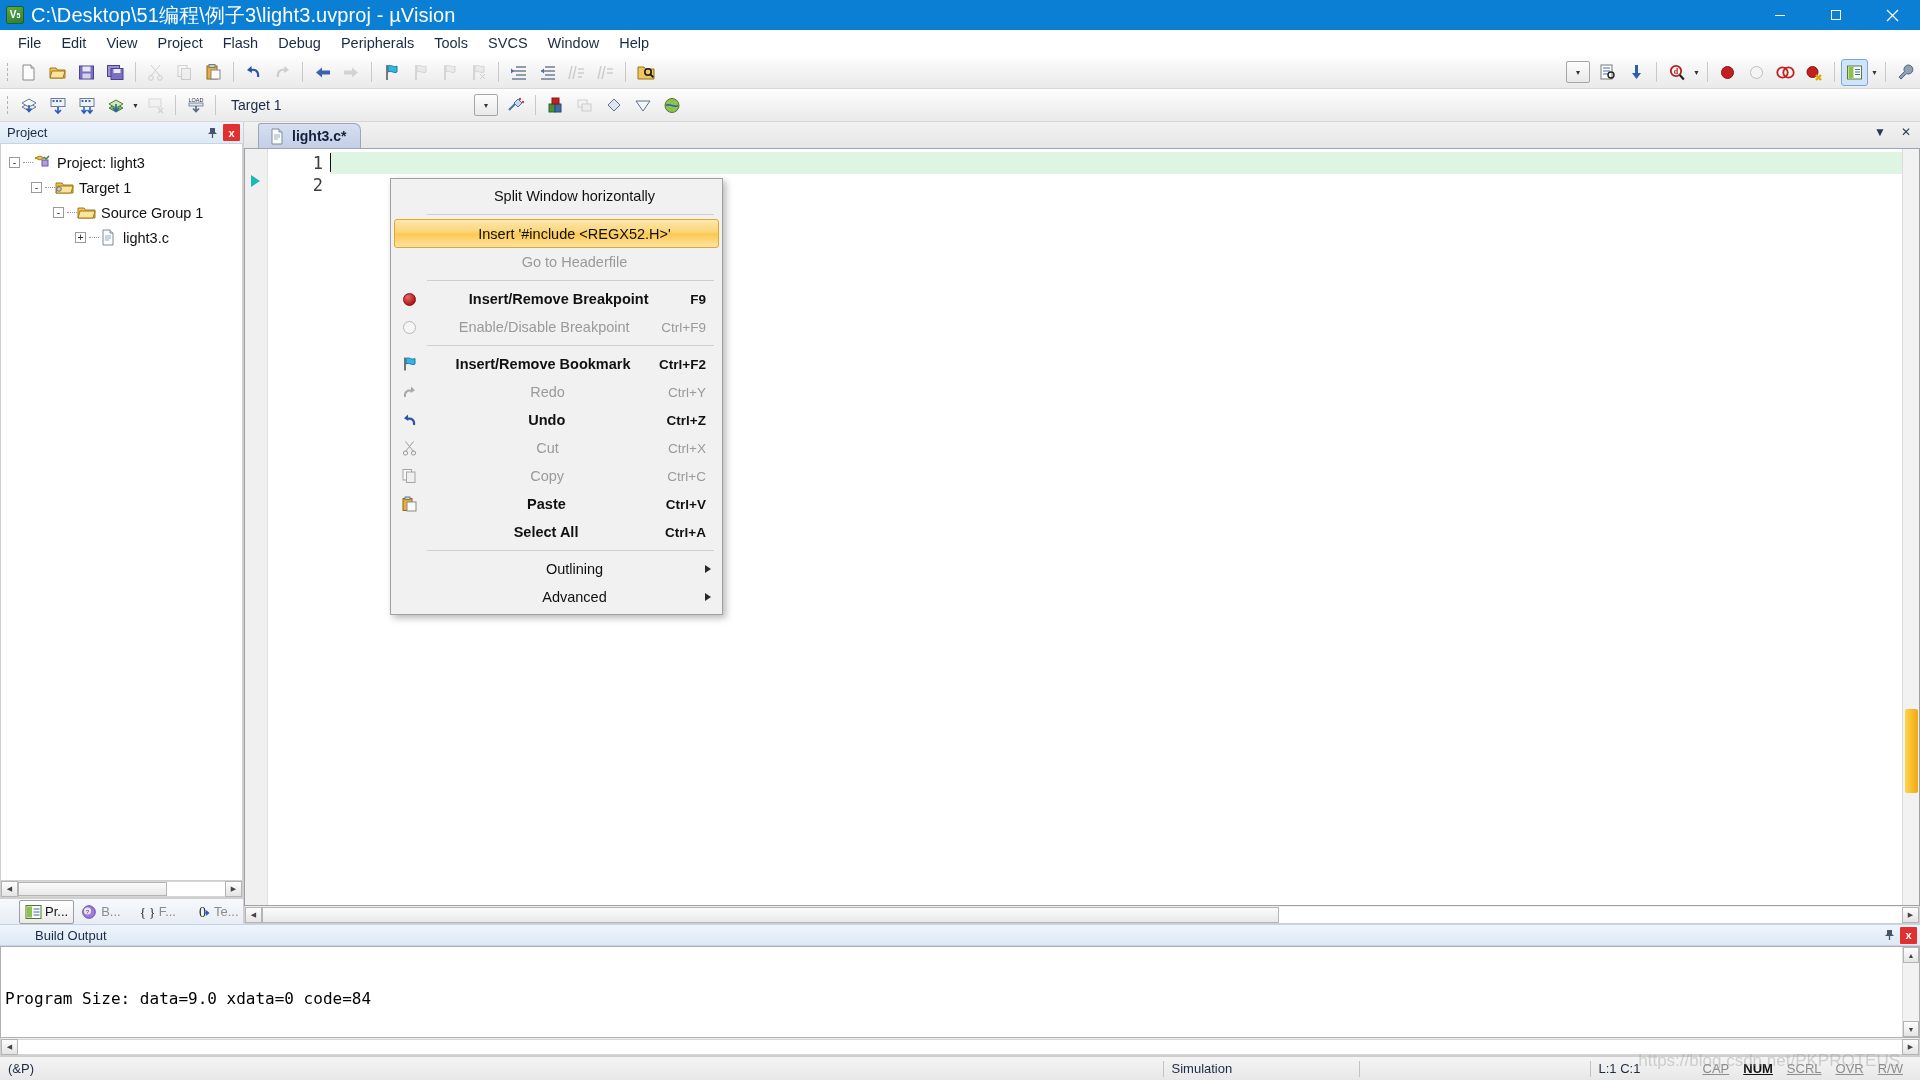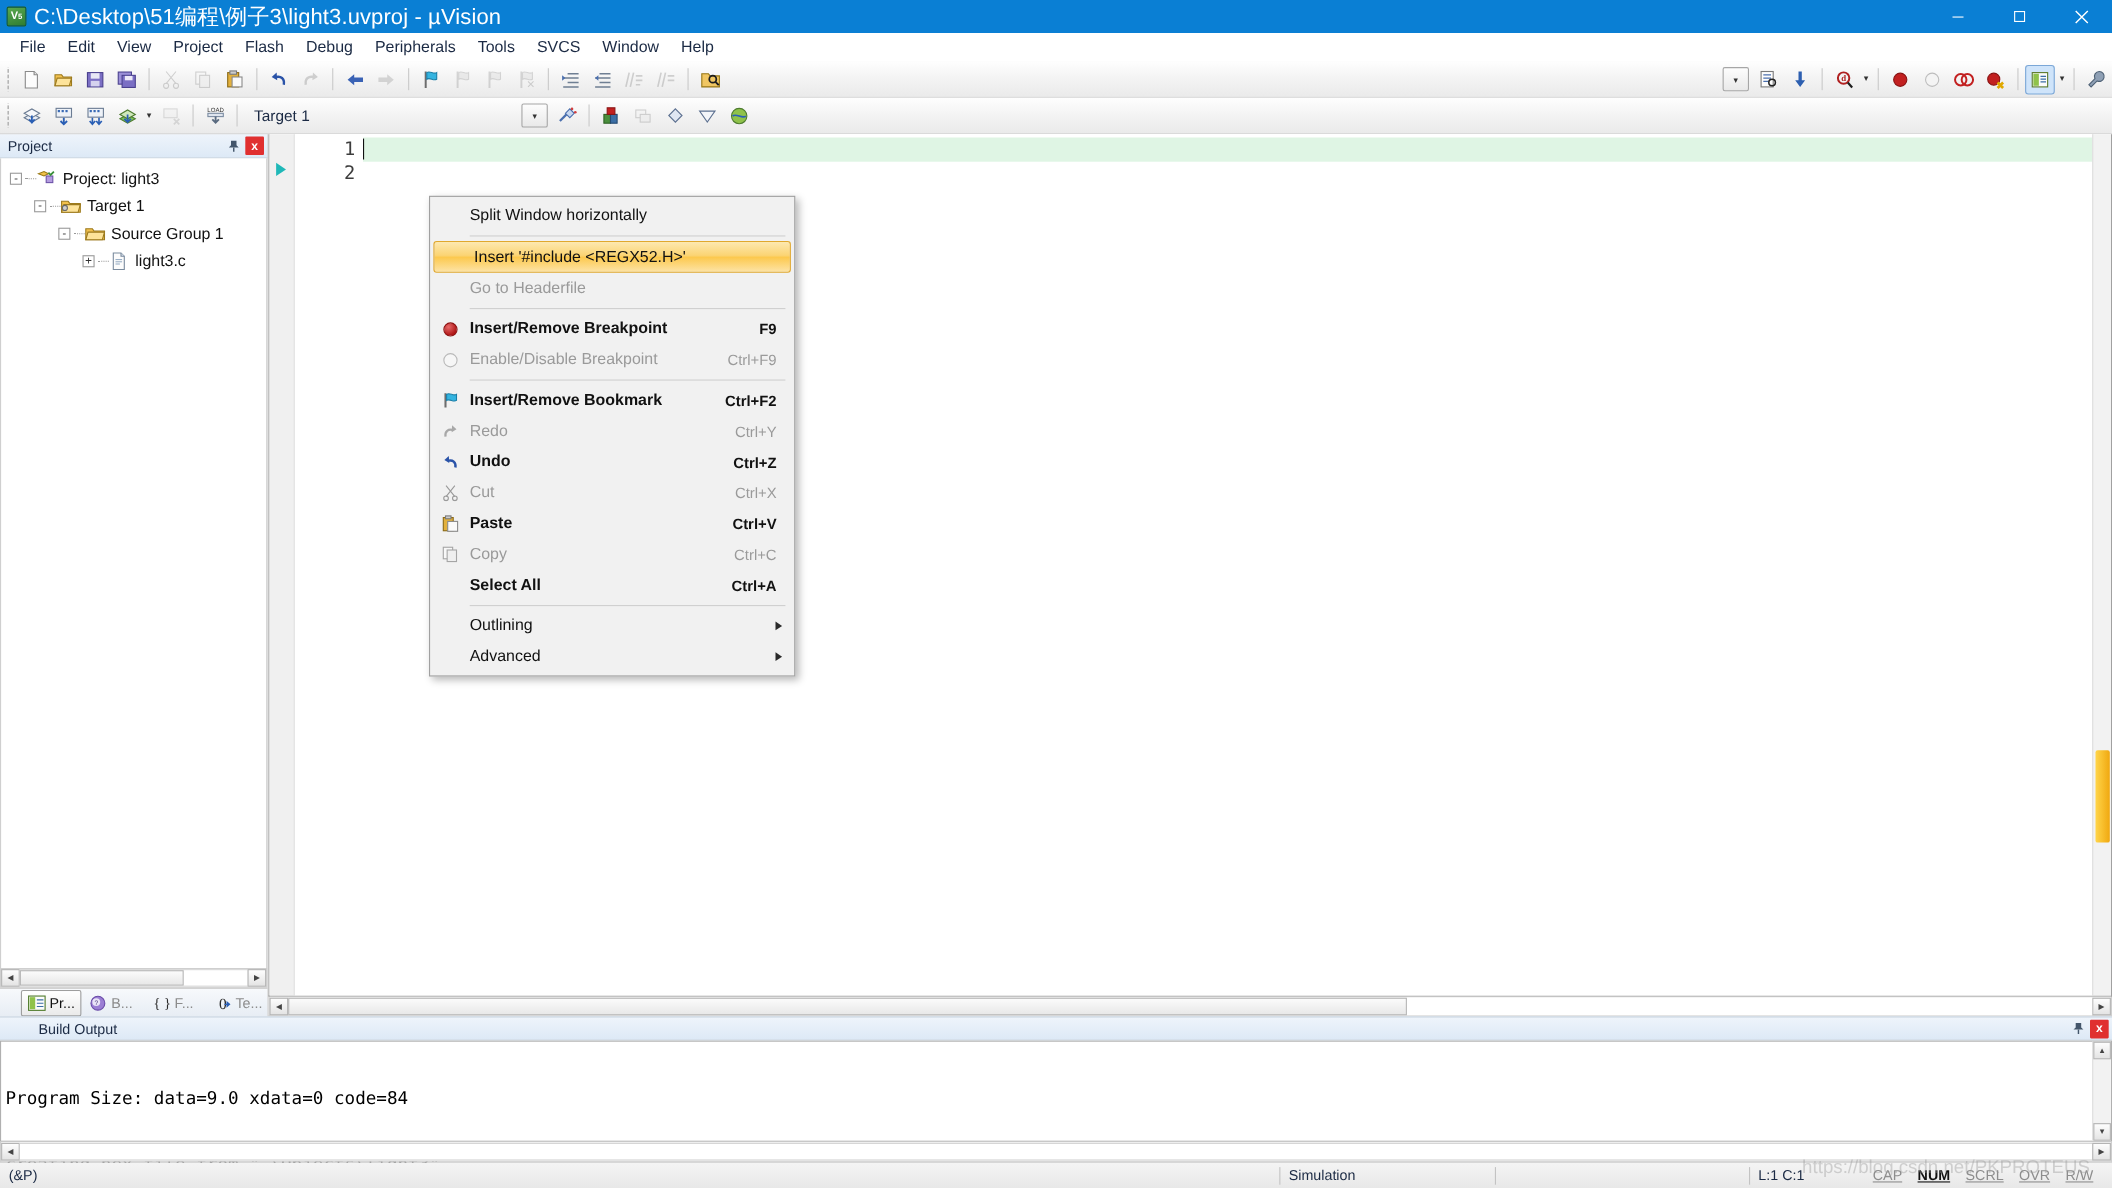--- a/index.html
+++ b/index.html
@@ -351,21 +351,21 @@
   }
   .ctx-item {
     height: 28px; display: flex; align-items: center;
     position: relative; padding: 0 0 0 0;
     font-size: 14.5px; color: #111;
   }
   .ctx-item .ci-icon {
     width: 36px; min-width: 36px; height: 28px;
     display: flex; align-items: center; justify-content: center;
   }
-  .ctx-item .ci-label { flex: 1; white-space: nowrap; }
+  .ctx-item .ci-label { flex: 1; white-space: nowrap; text-align: center; }
   .ctx-item .ci-key {
     margin-left: auto; padding-right: 16px;
     font-size: 13.5px; white-space: nowrap;
   }
   .ctx-item .ci-arrow {
     position: absolute; right: 11px; top: 10px;
     width: 0; height: 0;
     border-left: 6px solid #2a2a2a;
     border-top: 4.5px solid transparent;
     border-bottom: 4.5px solid transparent;
@@ -873,20 +873,38 @@
                 <path d="M10 9h4M12.5 7.2L14.6 9l-2.1 1.8z" stroke="#2a5fb5" fill="#2a5fb5" stroke-width="1.2"></path>
               </svg>
           </span>
           <span>Te...</span>
         </div>
         <div class="ptab-sep"></div>
       </div>
     </div>
 
     <div class="editwrap">
+      <div class="doctabbar">
+        <div class="doctab">
+          <span class="dti">
+            <svg width="16" height="17" viewBox="0 0 16 17">
+                <path d="M3 1h7l3 3v12H3z" fill="#fcfcfc" stroke="#7a8b9e"></path>
+                <path d="M10 1v3h3" fill="#dde4ee" stroke="#7a8b9e"></path>
+                <g stroke="#8fa6bf" stroke-width=".9">
+                  <path d="M5 7h6M5 9h6M5 11h4"></path>
+                </g>
+              </svg>
+          </span>
+          <span>light3.c*</span>
+        </div>
+        <div class="doctab-ctrls">
+          <span class="dt-ctrl">▼</span>
+          <span class="dt-ctrl">✕</span>
+        </div>
+      </div>
 
       <div class="editor">
         <div class="bpgutter">
           <div class="bp-arrow"></div>
         </div>
         <div class="linenums">
           <div>1</div>
           <div>2</div>
         </div>
         <div class="codearea">
@@ -1034,43 +1052,43 @@
         <svg width="17" height="16" viewBox="0 0 17 16">
             <path d="M4.5 1.5l8 10M12.5 1.5l-8 10" stroke="#9a9a9a" fill="none"></path>
             <circle cx="4.5" cy="13" r="2.1" fill="none" stroke="#9a9a9a"></circle>
             <circle cx="12.5" cy="13" r="2.1" fill="none" stroke="#9a9a9a"></circle>
           </svg>
       </span>
       <span class="ci-label">Cut</span>
       <span class="ci-key">Ctrl+X</span>
     </div>
 
+    <div class="ctx-item dim">
+      <span class="ci-icon">
+        <svg width="17" height="16" viewBox="0 0 17 16">
+            <rect x="2" y="1.5" width="8.5" height="10.5" fill="#f8f8f8" stroke="#a5a5a5"></rect>
+            <rect x="5.5" y="4" width="8.5" height="10.5" fill="#efefef" stroke="#a5a5a5"></rect>
+          </svg>
+      </span>
+      <span class="ci-label">Copy</span>
+      <span class="ci-key">Ctrl+C</span>
+    </div>
+
     <div class="ctx-item bold">
       <span class="ci-icon">
         <svg width="17" height="16" viewBox="0 0 17 16">
             <rect x="2" y="2.5" width="9" height="12" fill="#e3b13c" stroke="#8a6a16"></rect>
             <rect x="4" y="1" width="5" height="2.6" fill="#ccc" stroke="#7a7a7a"></rect>
             <rect x="6" y="6" width="9" height="9" fill="#fafafa" stroke="#8a8a8a"></rect>
           </svg>
       </span>
       <span class="ci-label">Paste</span>
       <span class="ci-key">Ctrl+V</span>
     </div>
 
-    <div class="ctx-item dim">
-      <span class="ci-icon">
-        <svg width="17" height="16" viewBox="0 0 17 16">
-            <rect x="2" y="1.5" width="8.5" height="10.5" fill="#f8f8f8" stroke="#a5a5a5"></rect>
-            <rect x="5.5" y="4" width="8.5" height="10.5" fill="#efefef" stroke="#a5a5a5"></rect>
-          </svg>
-      </span>
-      <span class="ci-label">Copy</span>
-      <span class="ci-key">Ctrl+C</span>
-    </div>
-
     <div class="ctx-item bold">
       <span class="ci-icon"></span>
       <span class="ci-label">Select All</span>
       <span class="ci-key">Ctrl+A</span>
     </div>
 
     <div class="ctx-sep"></div>
 
     <div class="ctx-item">
       <span class="ci-icon"></span>

